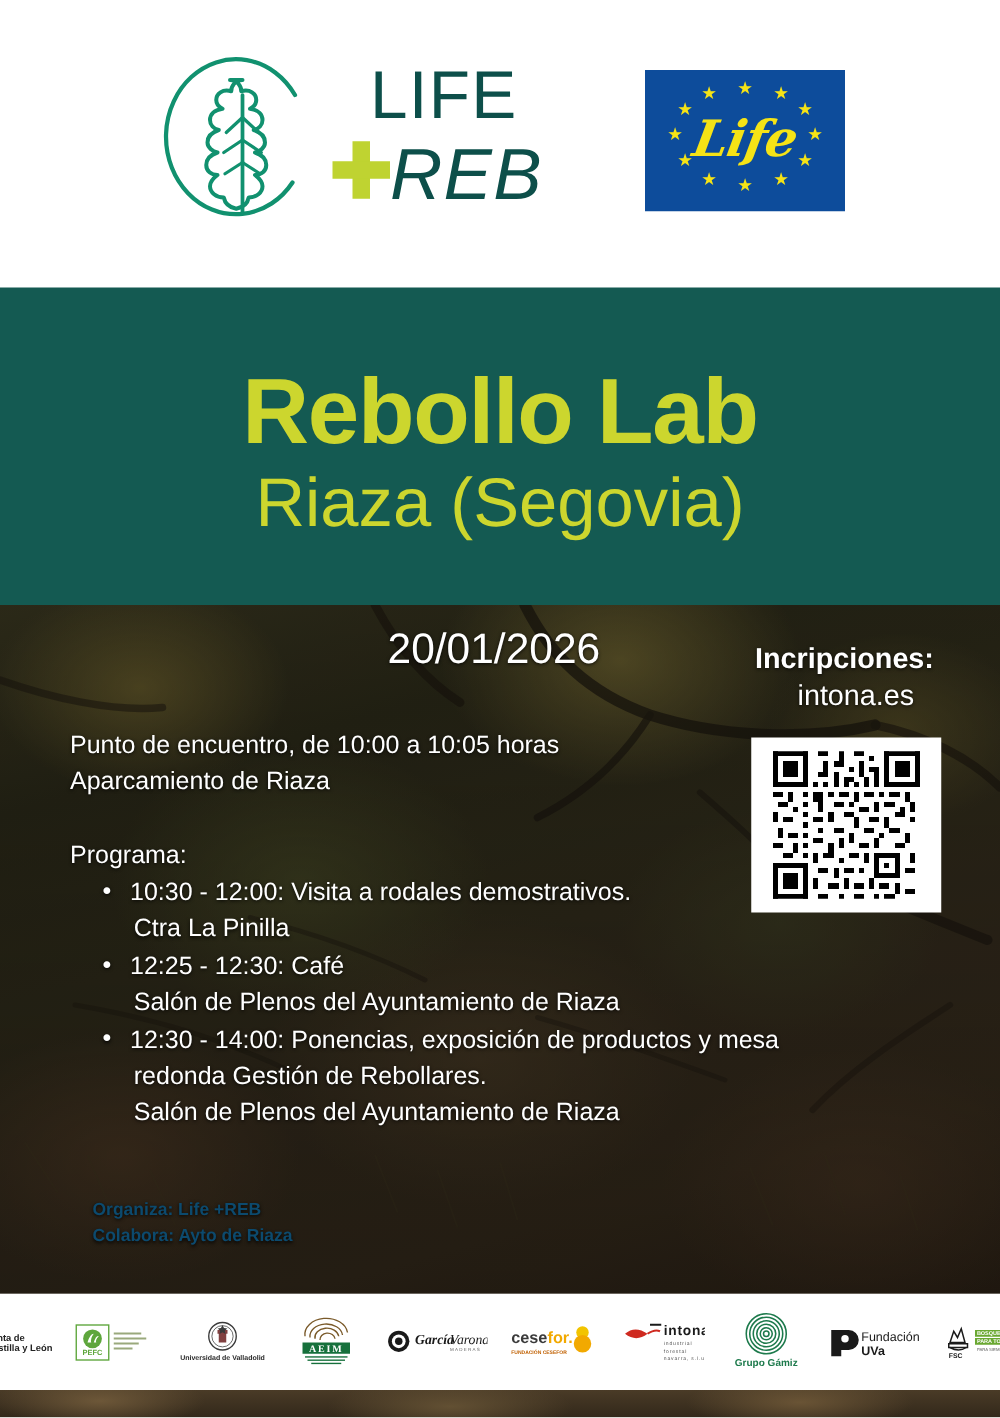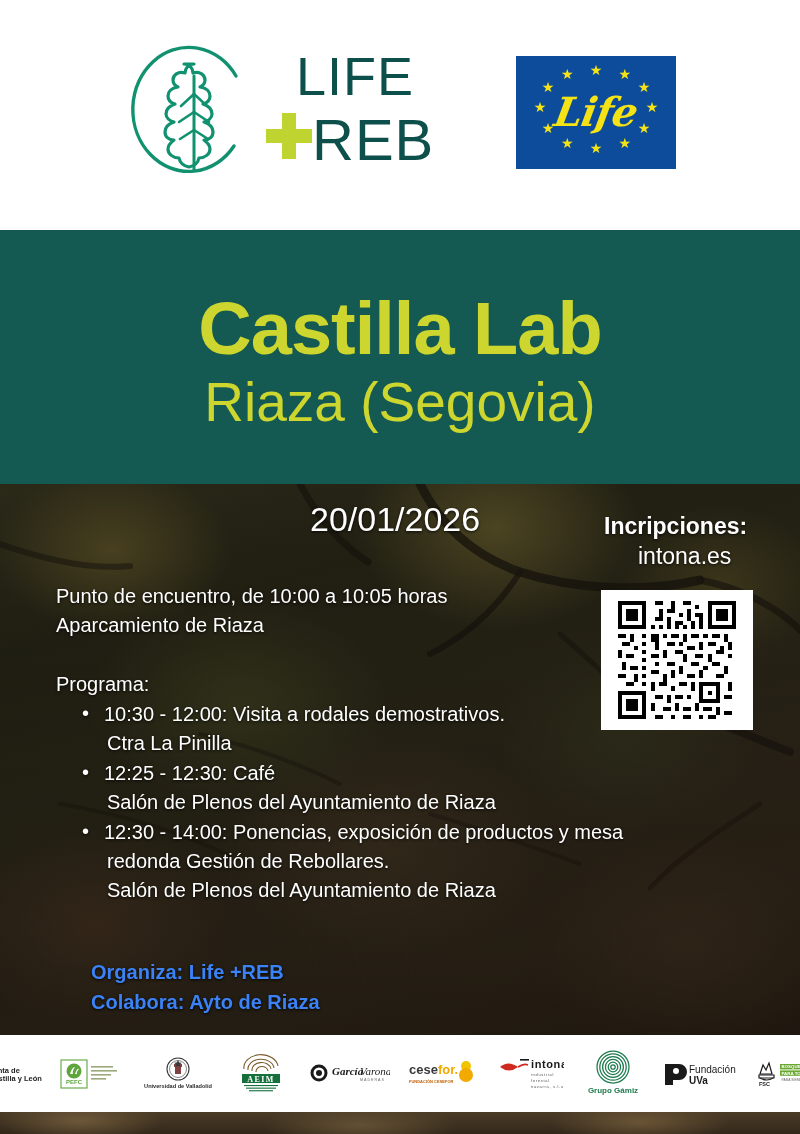--- a/index.html
+++ b/index.html
@@ -65,20 +65,21 @@
   }
   .lr-life {
     top: 2px;
     left: 28px;
     font-size: 54px;
   }
   .lr-reb {
     top: 64px;
     left: 44px;
     font-size: 58px;
+    font-style: italic;
   }
   .lr-plus {
     position: absolute;
     left: -2px;
     top: 66px;
     width: 46px;
     height: 46px;
   }
   .lr-plus:before, .lr-plus:after {
     content: "";
@@ -277,26 +278,25 @@
   }
   .prog-sub {
     display: block;
     padding-left: 3px;
   }
 
   .credits {
     position: absolute;
     left: 74px;
     top: 957px;
-    font-size: 20px;
+    font-size: 14px;
     font-weight: 700;
     line-height: 1.5;
-    color: #3b82f6;
+    color: #0c4a6e;
     text-shadow: 0 1px 3px rgba(0,0,0,0.9);
-    margin-left: 17px;
   }
 
   
   .sponsor-strip {
     position: absolute;
     top: 1035px; left: 0;
     width: 800px;
     height: 77px;
     background: #ffffff;
     display: flex;
@@ -381,21 +381,21 @@
       <span class="star" style="left:20%;top:64%;">★</span>
       <span class="star" style="left:15%;top:46%;">★</span>
       <span class="star" style="left:20%;top:28%;">★</span>
       <span class="star" style="left:32%;top:16%;">★</span>
       <span class="life-script">Life</span>
     </div>
 
   </div>
 
   <div class="title-banner">
-    <div class="title-main">Castilla Lab</div>
+    <div class="title-main">Rebollo Lab</div>
     <div class="title-sub">Riaza (Segovia)</div>
   </div>
 
   <div class="photo-body">
     <div class="photo-bg"></div>
     <div class="photo-branches">
       <svg viewBox="0 0 800 551" width="800" height="551" preserveAspectRatio="none" aria-hidden="true">
         <g stroke="#1c1710" fill="none" stroke-linecap="round">
           <path d="M420,0 C440,40 470,70 520,88 C570,104 640,110 700,96" stroke-width="9" opacity="0.85"></path>
           <path d="M520,88 C500,120 470,150 430,170" stroke-width="6" opacity="0.75"></path>

